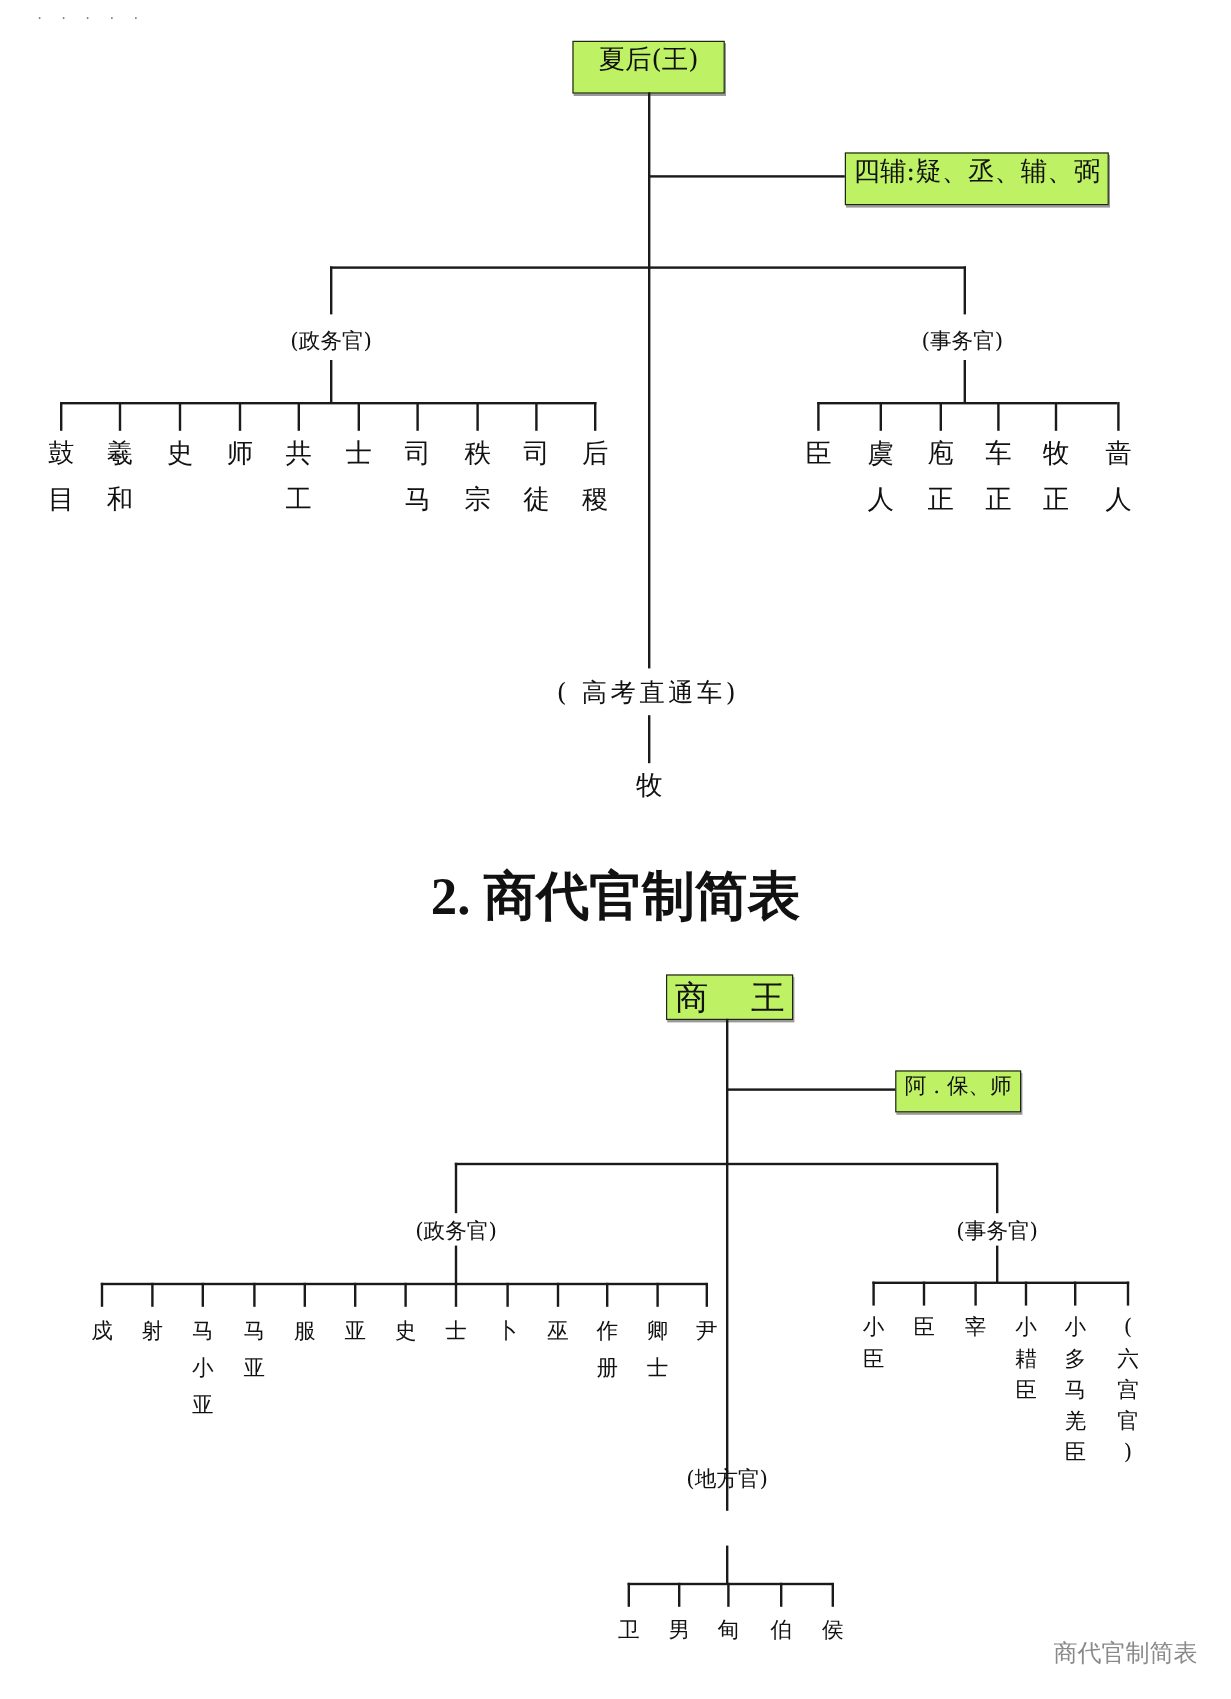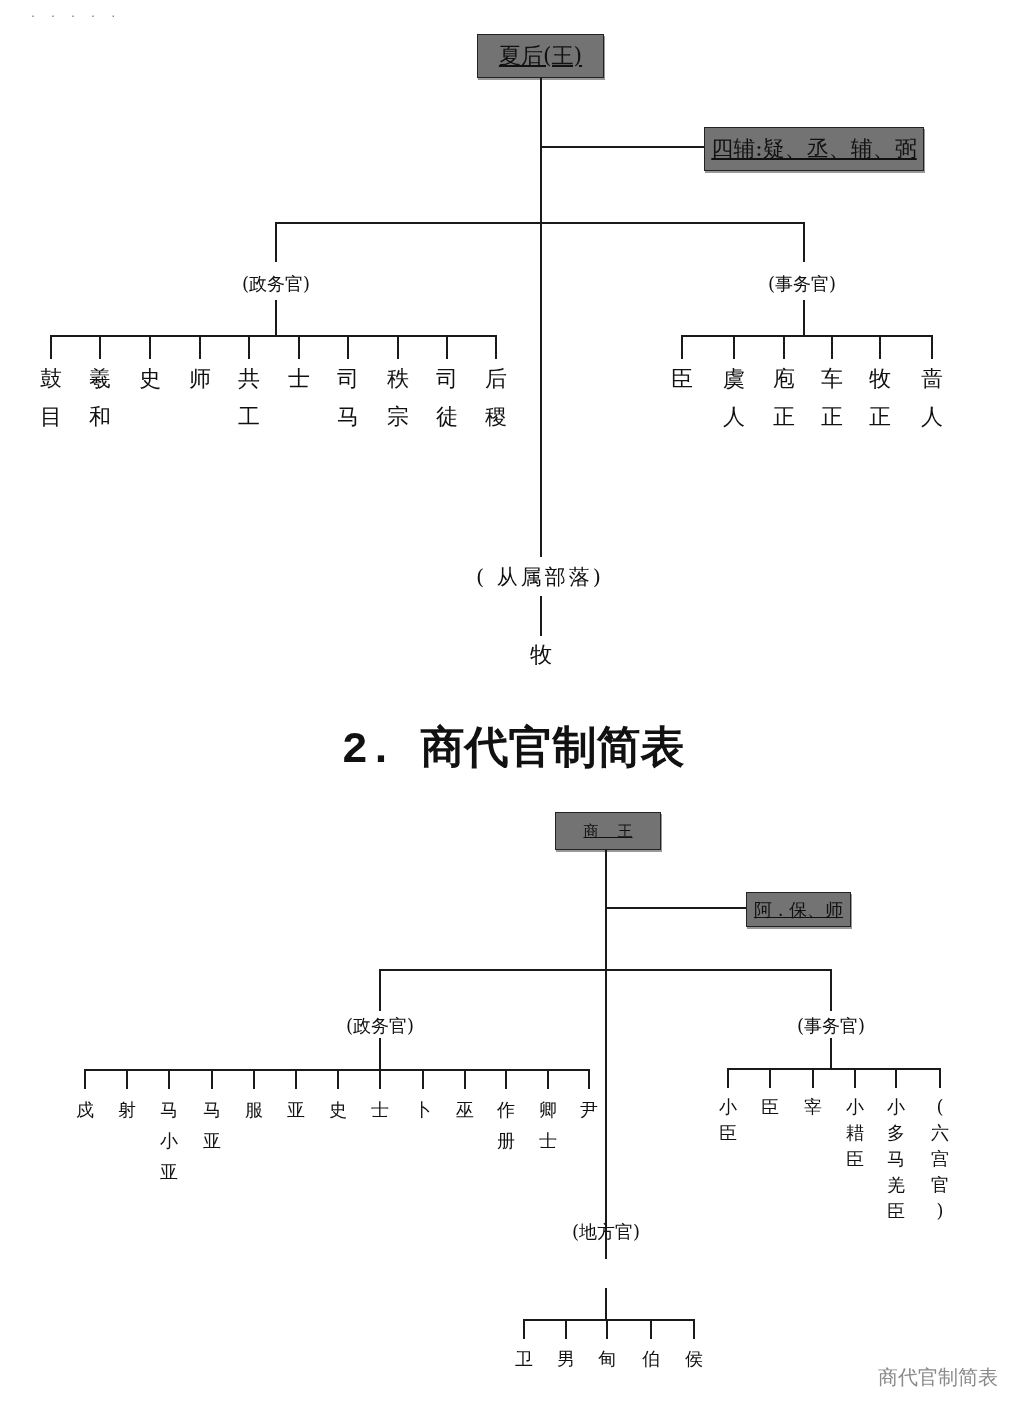--- a/index.html
+++ b/index.html
@@ -1,30 +1,30 @@
 <!DOCTYPE html>
 <html><head>
 <meta charset="utf-8">
 <style>
   html, body { margin: 0; padding: 0; background: #ffffff; }
   body { width: 1026px; height: 1416px; position: relative; overflow: hidden;
          font-family: "DejaVu Serif", "Liberation Serif", serif; color: #111; }
   .ln { position: absolute; background: #1a1a1a; }
-  .box { position: absolute; border: 1.5px solid #222; background: #737373;
-         box-shadow: 1px 2px 0 #999; display: flex; align-items: center; justify-content: center;
-         white-space: nowrap; text-decoration: underline; }
+  .box { position: absolute; border: 1.5px solid #222; background: #bef264;
+         box-shadow: 1px 2px 0 #999; display: flex; align-items: flex-start; justify-content: center;
+         white-space: nowrap; }
   .lbl { position: absolute; white-space: nowrap; transform: translateX(-50%); }
   .vtext { position: absolute; transform: translateX(-50%); display: flex; flex-direction: column;
            align-items: center; }
   .vtext span { display: block; }
   .t1 { font-size: 22px; }
   .t1 .vtext span { height: 38px; line-height: 38px; }
   .t2 { font-size: 18px; }
   .title { position: absolute; left: 0; width: 1026px; top: 718px; text-align: center;
-           font-family: Liberation Mono, monospace; font-weight: bold; font-size: 44px; }
+           font-family: Liberation Serif, serif; font-weight: bold; font-size: 44px; }
   .wm { position: absolute; right: 28px; top: 1364px; font-family: "DejaVu Sans", "Liberation Sans", sans-serif;
         font-size: 20px; color: #8a8a8a; }
   .dots { position: absolute; left: 30px; top: 8px; font-size: 10px; color: #777; letter-spacing: 4px;
           font-family: "DejaVu Sans Mono", monospace; }
 </style>
 </head>
 <body>
 
 <div class="dots">. .  . . .</div>
 
@@ -125,29 +125,29 @@
         <span style="height: 38px; line-height: 38px;">牧</span>
         <span style="height: 38px; line-height: 38px;">正</span>
       </div>
       <div class="ln" style="left: 931px; top: 335px; width: 2px; height: 24px;"></div>
       <div class="vtext" style="left: 932px; top: 360px; font-size: 22px;">
         <span style="height: 38px; line-height: 38px;">啬</span>
         <span style="height: 38px; line-height: 38px;">人</span>
       </div>
     </div>
 
-  <div class="lbl" style="left:540px; top:563px; font-size:21px; letter-spacing:3px;">( 从属部落)</div>
+  <div class="lbl" style="left:540px; top:563px; font-size:21px; letter-spacing:3px;">( 高考直通车)</div>
   <div class="ln" style="left:540px; top:596px; width:2px; height:40px;"></div>
   <div class="lbl" style="left:541px; top:640px;">牧</div>
 </div>
 
 <div class="title">2.  商代官制简表</div>
 
 <div class="t2">
-  <div class="box" style="left:555px; top:812px; width:104px; height:36px; font-size:15px;">
+  <div class="box" style="left:555px; top:812px; width:104px; height:36px; font-size:28px;">
     <span style="white-space:pre;">商    王</span>
   </div>
   <div class="ln" style="left:605px; top:849px; width:2px; height:410px;"></div>
   <div class="ln" style="left:606px; top:907px; width:142px; height:2px;"></div>
   <div class="box" style="left:746px; top:892px; width:103px; height:33px;">
     <span>阿 . 保、师</span>
   </div>
 
   <div class="ln" style="left:379px; top:969px; width:452px; height:2px;"></div>
   <div class="ln" style="left:379px; top:969px; width:2px; height:42px;"></div>

